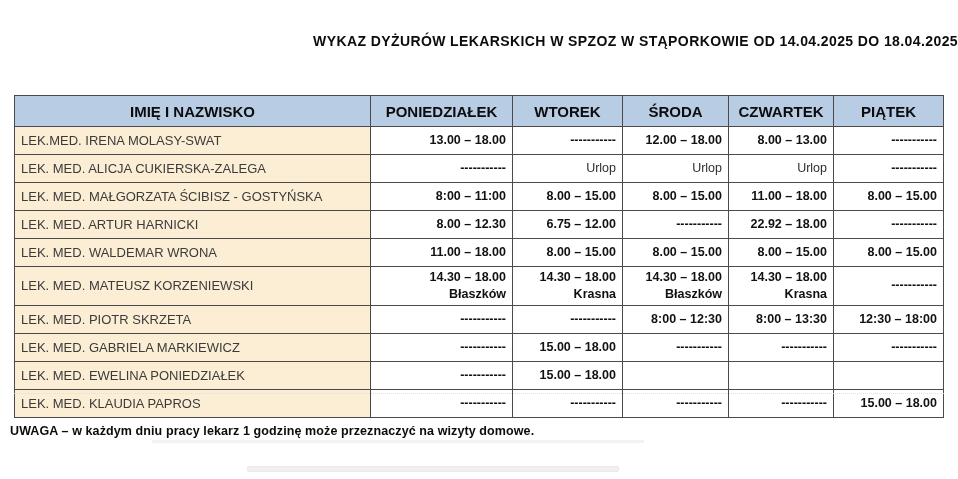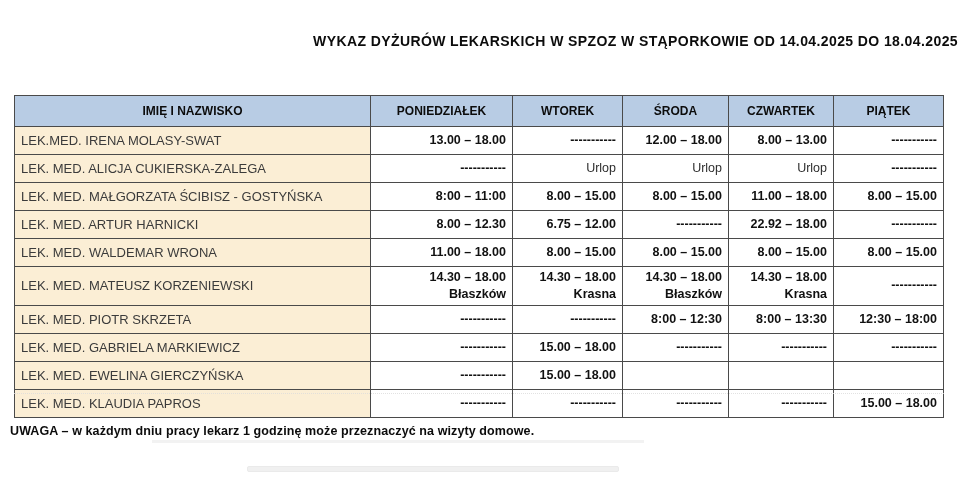--- a/index.html
+++ b/index.html
@@ -21,21 +21,21 @@
     border-collapse:collapse;table-layout:fixed;
     font-family:"Liberation Sans","DejaVu Sans",sans-serif;
   }
   table.schedule th, table.schedule td{
     border:1px solid var(--border,#4a4a4a);
     padding:2px 6px;
     overflow:hidden;
   }
   table.schedule thead th{
     background:var(--header-bg,#B8CCE4);
-    font-size:12px;font-weight:bold;text-align:center;
+    font-size:15px;font-weight:bold;text-align:center;
     height:26px;color:#0c0c0c;
   }
   table.schedule tbody td{height:23px;}
   td.name-cell{
     background:var(--name-col-bg,#FBEED5);
     font-size:13px;font-weight:normal;color:#3b3b3b;
     text-align:left;padding-left:9px;white-space:nowrap;
   }
   td.time-cell{
     background:#ffffff;font-size:12.5px;font-weight:bold;
@@ -148,21 +148,21 @@
         </tr>
         <tr>
           <td class="name-cell">LEK. MED. GABRIELA MARKIEWICZ</td>
           <td class="time-cell">-----------</td>
           <td class="time-cell">15.00 – 18.00</td>
           <td class="time-cell">-----------</td>
           <td class="time-cell">-----------</td>
           <td class="time-cell">-----------</td>
         </tr>
         <tr>
-          <td class="name-cell">LEK. MED. EWELINA GIERCZYŃSKA</td>
+          <td class="name-cell">LEK. MED. EWELINA PONIEDZIAŁEK</td>
           <td class="time-cell">-----------</td>
           <td class="time-cell">15.00 – 18.00</td>
           <td class="time-cell"></td>
           <td class="time-cell"></td>
           <td class="time-cell"></td>
         </tr>
         <tr>
           <td class="name-cell">LEK. MED. KLAUDIA PAPROS</td>
           <td class="time-cell">-----------</td>
           <td class="time-cell">-----------</td>

